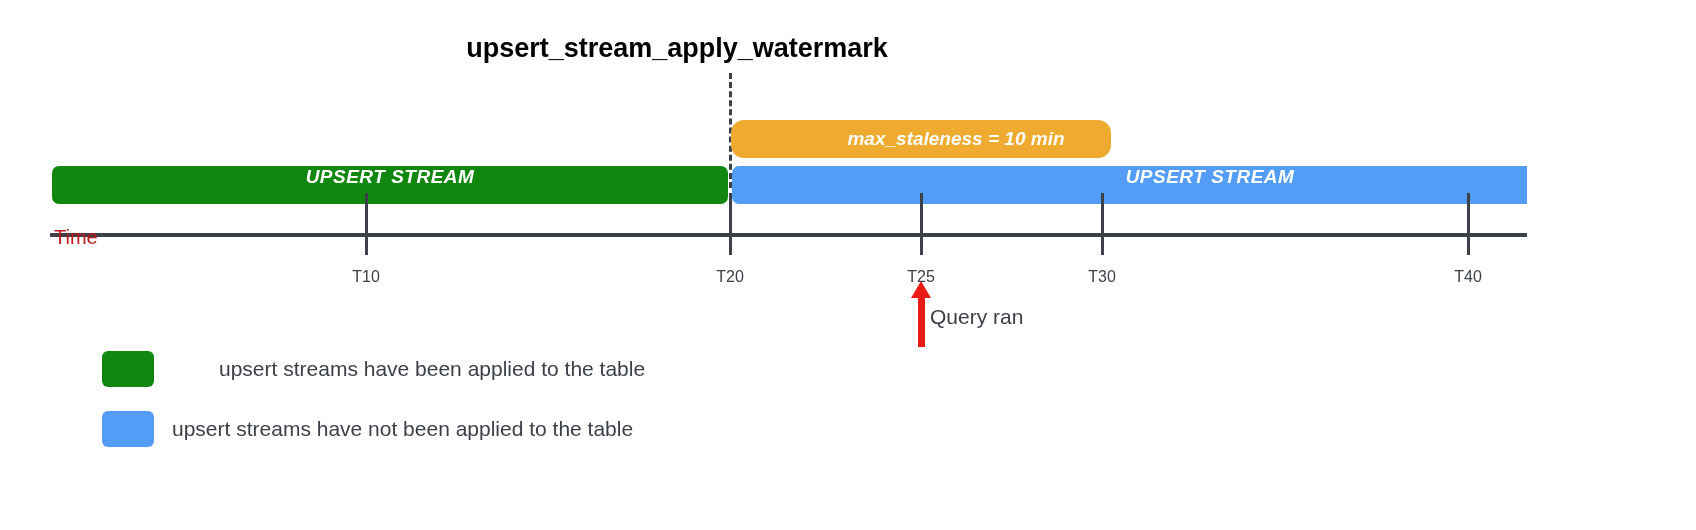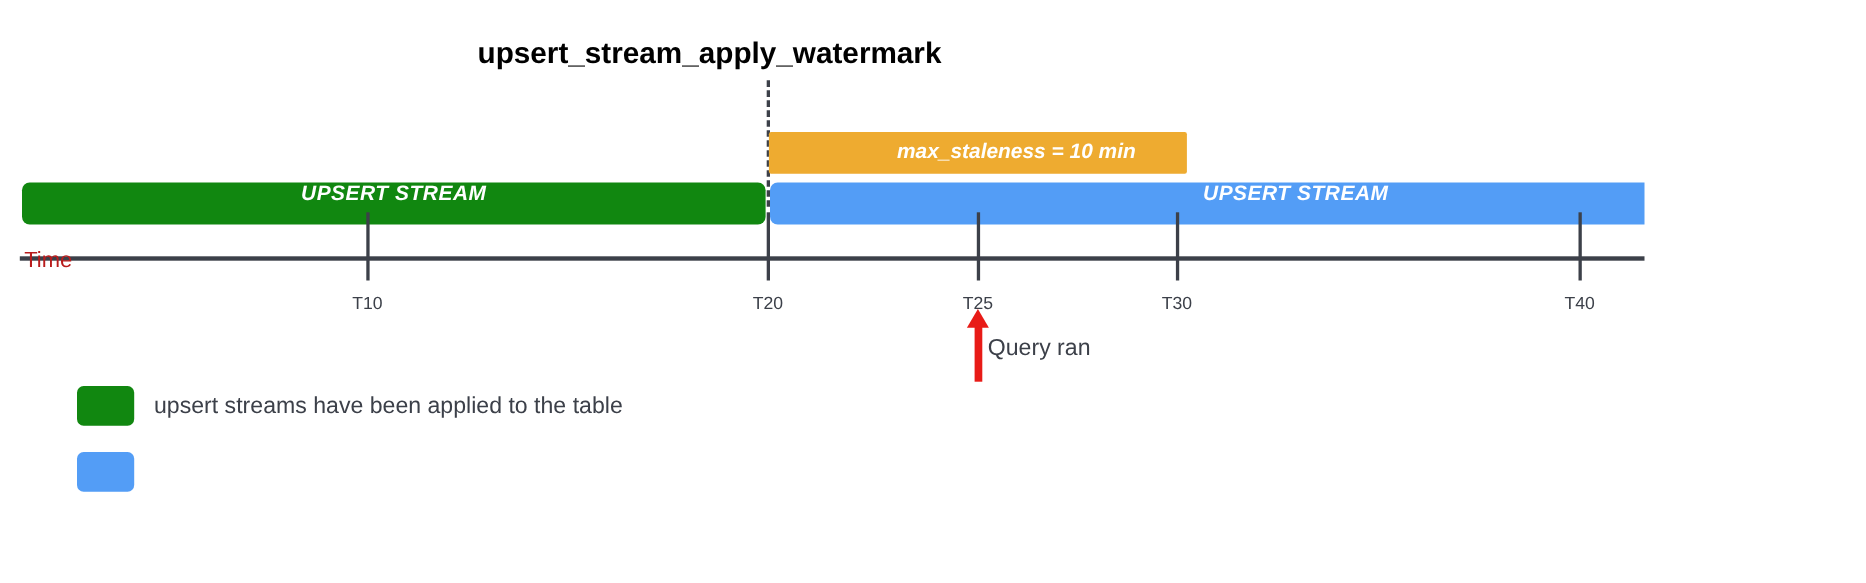--- a/index.html
+++ b/index.html
@@ -10,20 +10,21 @@
   body {
     font-family: "Liberation Sans", sans-serif;
     -webkit-font-smoothing: antialiased;
   }
   #stage {
     position: relative;
     width: 1495px;
     height: 530px;
     background: #ffffff;
     overflow: hidden;
+    margin-left: 32px;
   }
 
   
   #title {
     position: absolute;
     left: 0;
     top: 33px;
     width: 1290px;
     text-align: center;
     font-size: 27px;
@@ -44,21 +45,21 @@
   }
 
   
   #staleness-bar {
     position: absolute;
     left: 699px;
     top: 120px;
     width: 380px;
     height: 38px;
     background: #eeab30;
-    border-radius: 2px;
+    border-radius: 13px;
     display: flex;
     align-items: center;
     justify-content: center;
   }
   #staleness-bar .bar-label {
     color: #ffffff;
     font-size: 19px;
     font-weight: bold;
     font-style: italic;
     white-space: nowrap;
@@ -166,21 +167,21 @@
     white-space: nowrap;
   }
 
   
   .legend-row {
     position: absolute;
     left: 70px;
     display: flex;
     align-items: center;
   }
-  #legend-row-0 { top: 351px; }
+  #legend-row-0 { top: 351px; gap: 47px; }
   #legend-row-1 { top: 411px; }
   .legend-swatch {
     width: 52px;
     height: 36px;
     border-radius: 6px;
     flex: 0 0 auto;
   }
   .legend-text {
     margin-left: 18px;
     font-size: 21px;
@@ -232,15 +233,16 @@
   <div id="query-arrow-head"></div>
   <div id="query-label">Query ran</div>
 
   <div class="legend-row" id="legend-row-0">
     <div class="legend-swatch" style="background:#118710"></div>
     <div class="legend-text">upsert streams have been applied to the table</div>
   </div>
 
   <div class="legend-row" id="legend-row-1">
     <div class="legend-swatch" style="background:#539df6"></div>
+    <div class="legend-text">upsert streams have not been applied to the table</div>
   </div>
 
 </div>
 
 </body></html>

